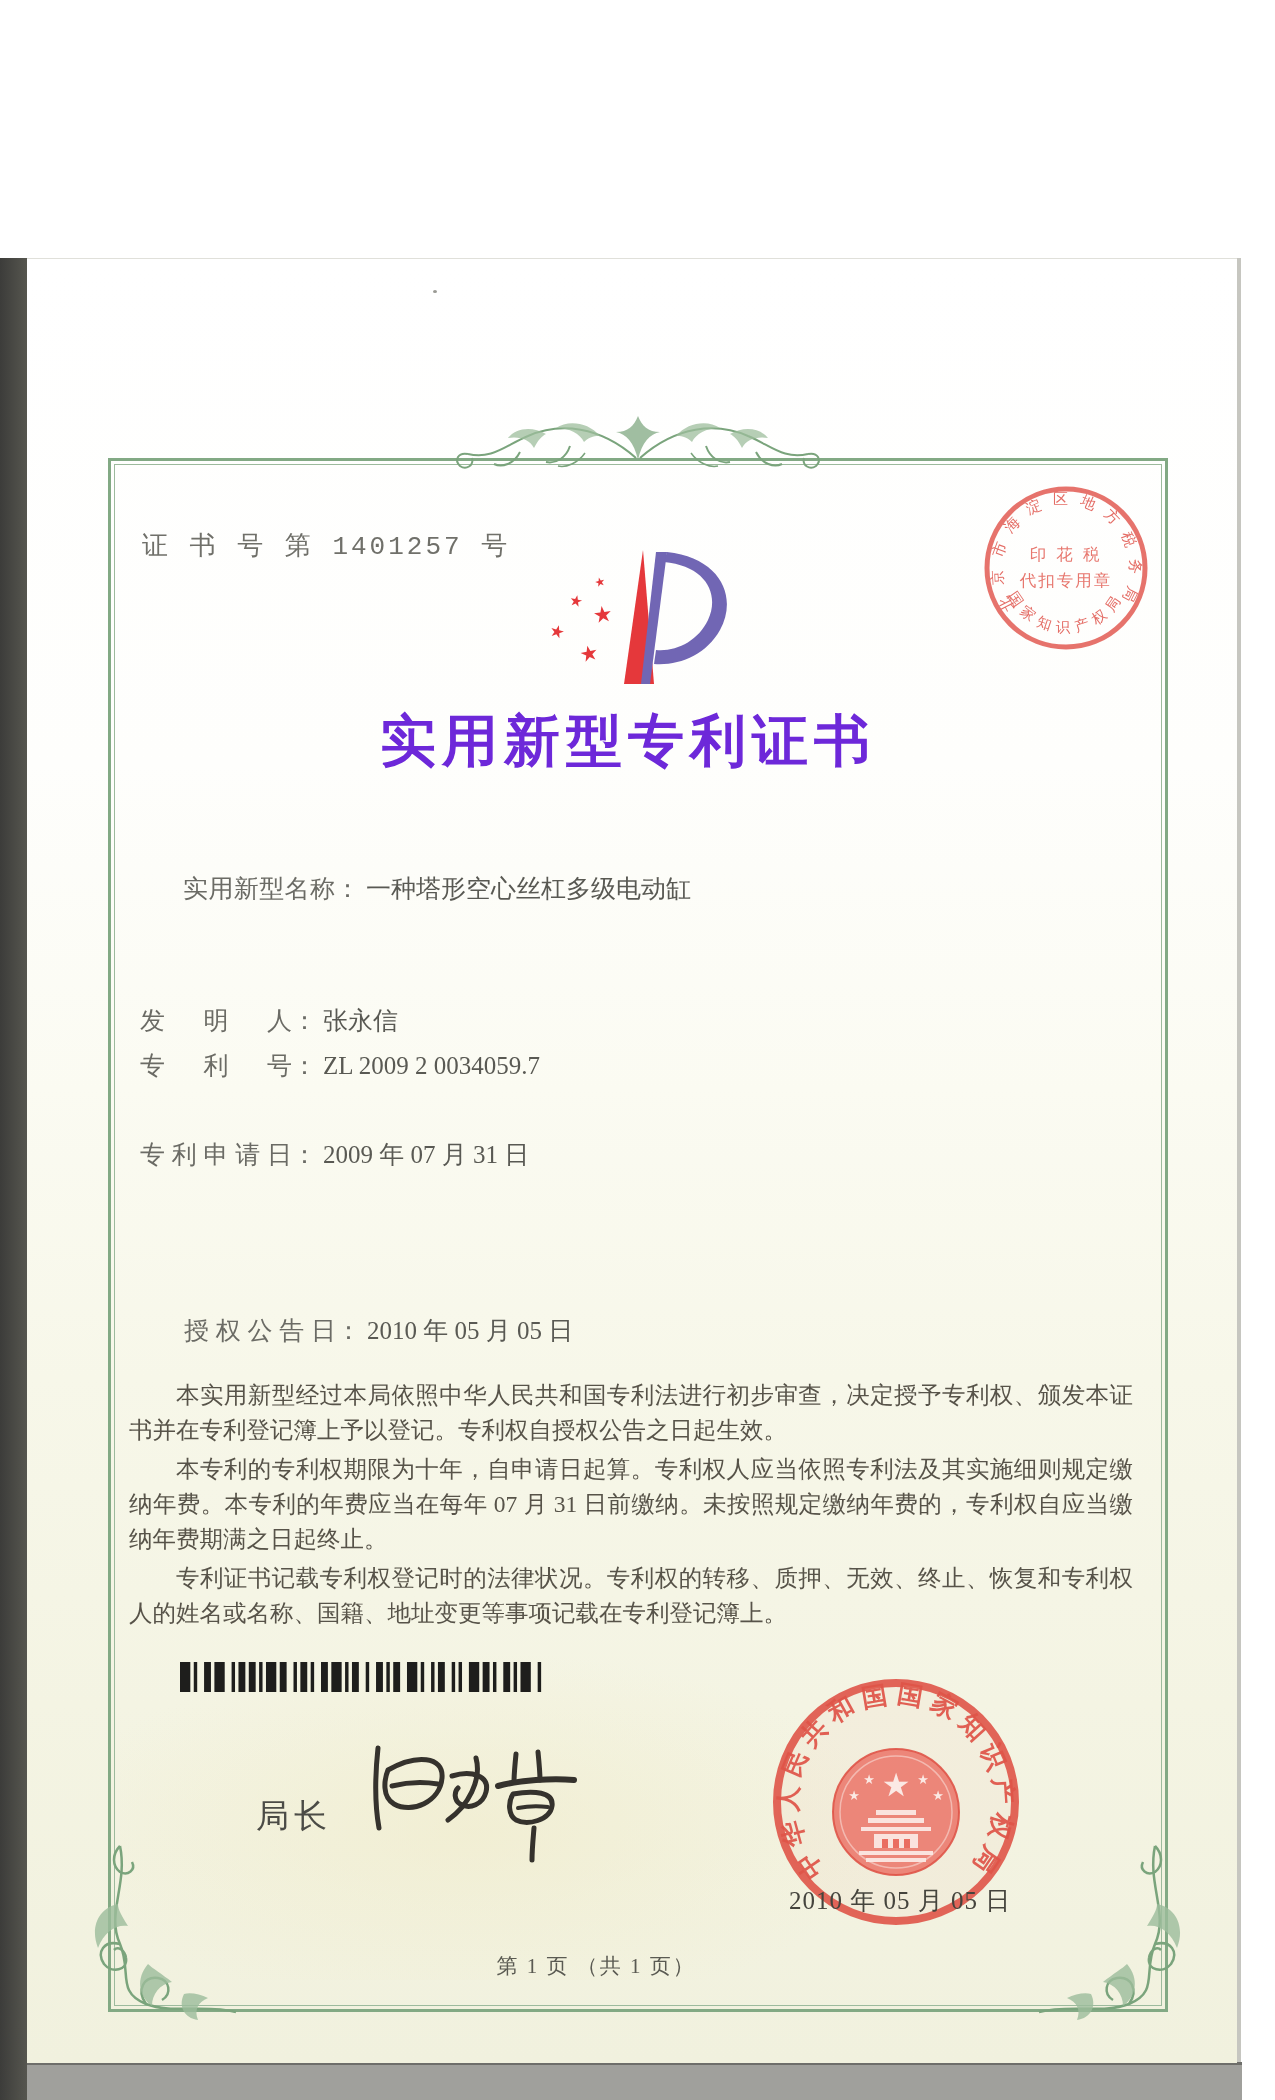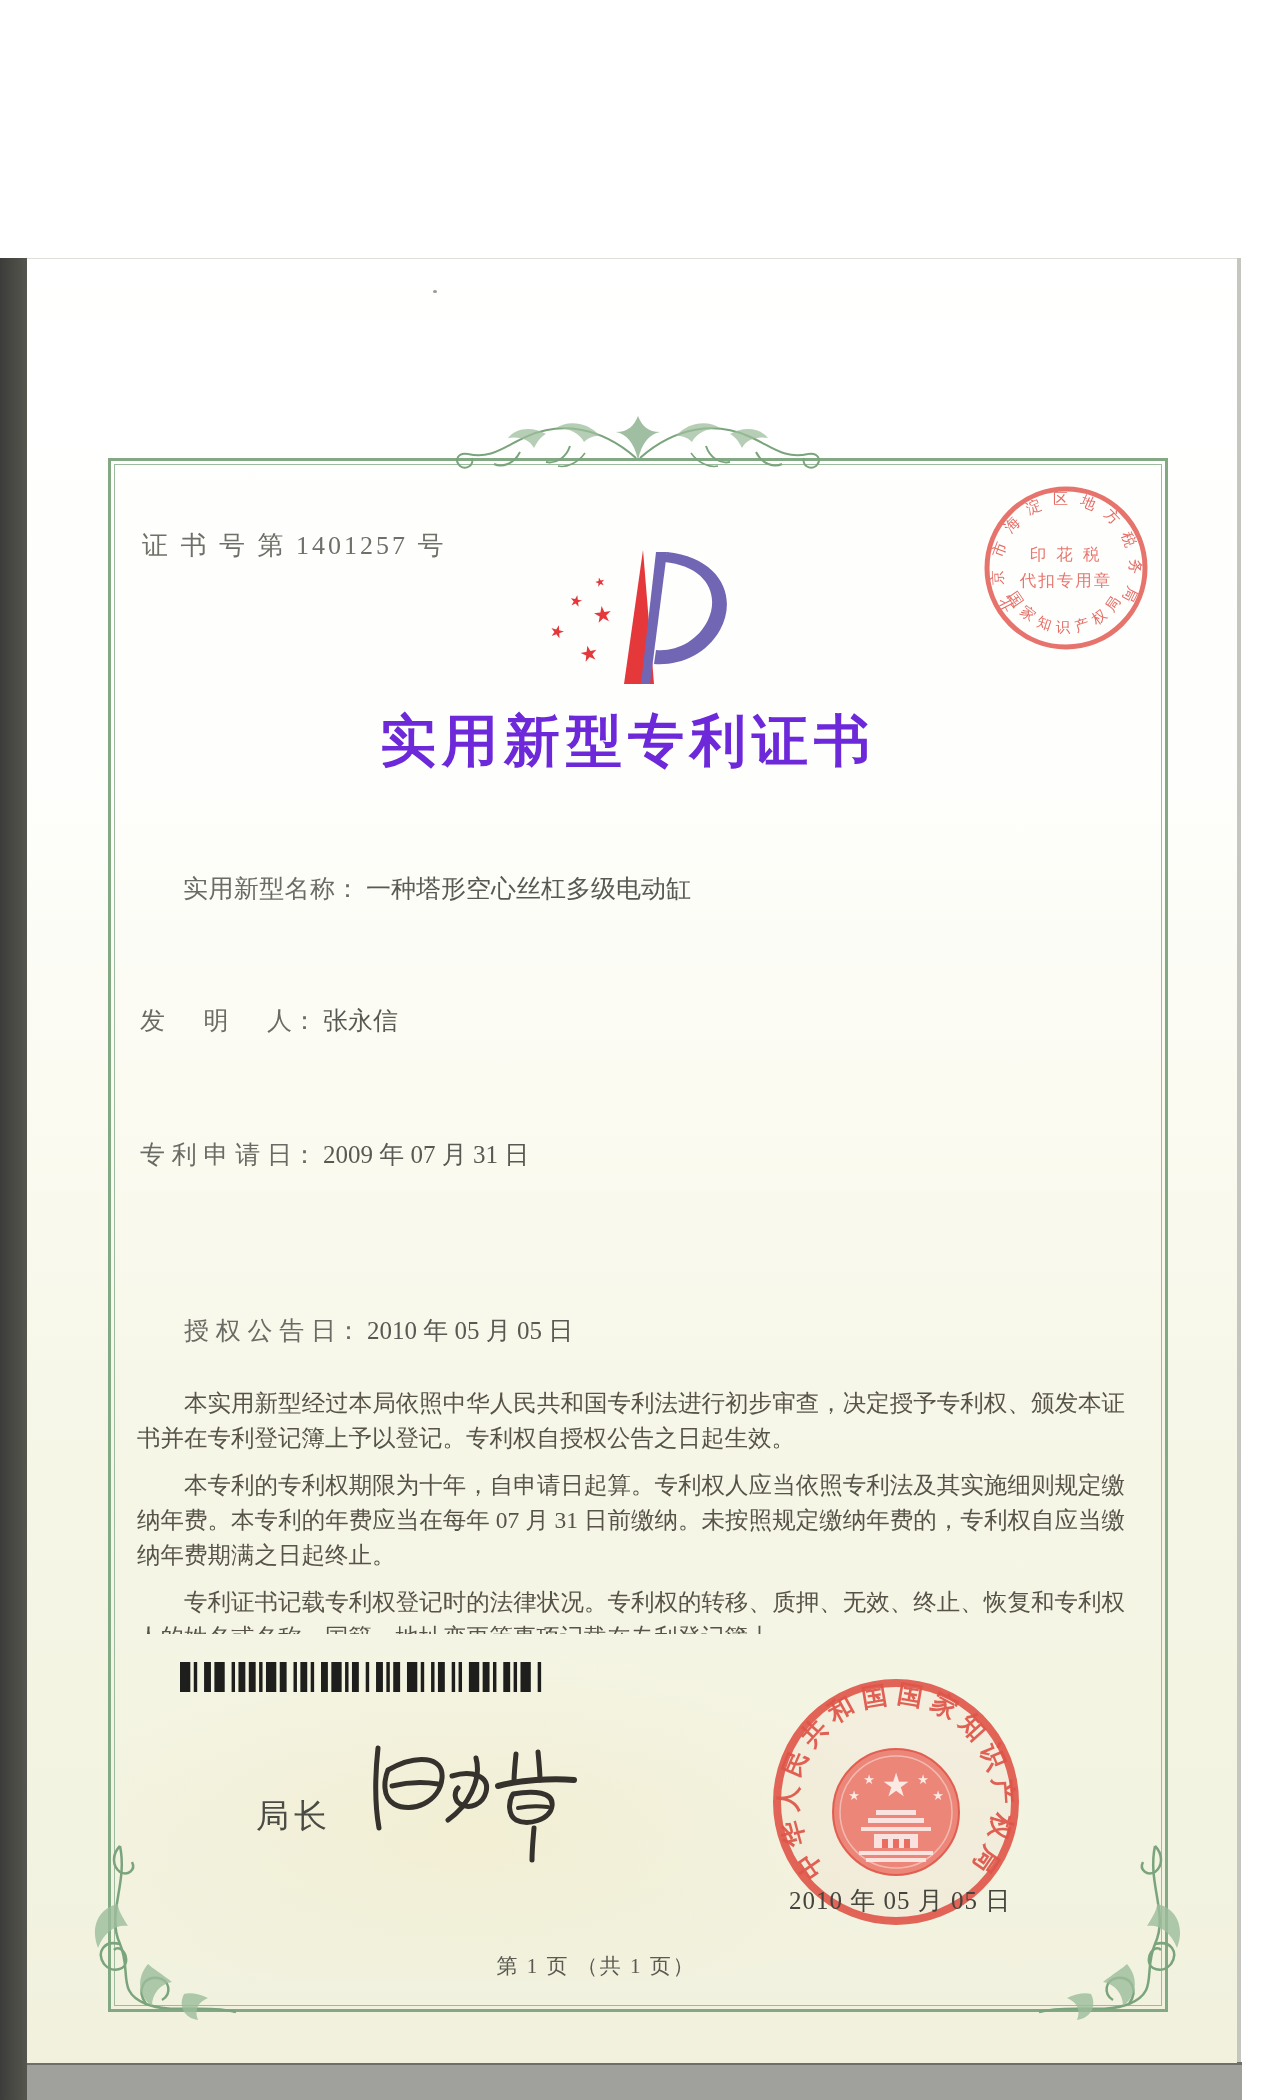--- a/index.html
+++ b/index.html
@@ -20,34 +20,34 @@
     border-top:1px solid #e0e0da;
     background:linear-gradient(180deg,#ffffff 0%,#fefefc 28%,#fbfbf2 46%,#f7f7e9 62%,#f4f4e3 80%,#f1f1de 100%);}
   .tint{position:absolute;left:120px;top:1650px;width:780px;height:330px;
     background:radial-gradient(ellipse at 45% 55%,rgba(240,234,198,0.50),rgba(240,234,198,0) 70%);}
   
   .frame{position:absolute;left:108px;top:458px;width:1054px;height:1548px;
     border:3px solid #82a984;}
   .frame-inner{position:absolute;left:3px;top:3px;right:3px;bottom:3px;border:1px solid #9cba9d;}
   .ornament{position:absolute;}
   
-  .cert-no{position:absolute;left:142px;top:528px;font-size:26px;color:#70706a;letter-spacing:3px;}
+  .cert-no{position:absolute;left:142px;top:528px;font-size:26px;color:#70706a;letter-spacing:3px;font-family:Liberation Mono, monospace;}
   .logo{position:absolute;left:536px;top:542px;width:200px;height:152px;}
   .title{position:absolute;left:368px;top:704px;width:520px;text-align:center;
     font-size:56px;font-weight:600;color:#6d28d9;letter-spacing:6px;white-space:nowrap;}
   .tax-stamp{position:absolute;left:982px;top:484px;width:168px;height:168px;}
   
   .field-row{position:absolute;left:140px;width:980px;font-size:25px;color:#64645e;white-space:nowrap;}
   .field-row .label{display:inline-block;width:152px;text-align:justify;text-align-last:justify;color:#6b6b65;}
   .field-row .colon{color:#6b6b65;}
   .field-row .value{margin-left:6px;color:#595953;}
   
   .body-text{position:absolute;left:125px;top:1374px;width:1012px;height:260px;overflow:hidden;
     font-size:23.5px;line-height:35px;color:#575349;text-align:justify;}
-  .body-text p{margin:12px;text-indent:2em;}
+  .body-text p{margin:4px;text-indent:2em;}
   
   .barcode{position:absolute;left:180px;top:1662px;width:368px;height:30px;}
   .barcode svg{display:block;width:100%;height:100%;}
   
   .director{position:absolute;left:256px;top:1794px;font-size:33px;letter-spacing:5px;color:#4b4b46;}
   .signature{position:absolute;left:348px;top:1736px;width:262px;height:138px;}
   .sr-only{position:absolute;width:1px;height:1px;overflow:hidden;clip:rect(0 0 0 0);white-space:nowrap;}
   
   .seal{position:absolute;left:768px;top:1674px;width:256px;height:256px;z-index:1;}
   .seal-date{position:absolute;left:782px;top:1884px;width:236px;z-index:2;text-align:center;
@@ -149,20 +149,23 @@
     </text>
     <text x="0" y="-8" font-size="16.5" letter-spacing="3" fill="rgba(230,112,102,0.95)" text-anchor="middle">印 花 税</text>
     <text x="0" y="18" font-size="16.5" letter-spacing="2" fill="rgba(230,112,102,0.95)" text-anchor="middle">代扣专用章</text>
   </svg>
 
   <div class="field-row" style="top:872px;margin-left:43px;">
     <span class="label">实用新型名称</span><span class="colon">：</span><span class="value">一种塔形空心丝杠多级电动缸</span>
   </div>
   <div class="field-row" style="top:960px;margin-top:44px;">
     <span class="label">发明人</span><span class="colon">：</span><span class="value">张永信</span>
+  </div>
+  <div class="field-row" style="top:1049px;">
+    <span class="label">专利号</span><span class="colon">：</span><span class="value">ZL 2009 2 0034059.7</span>
   </div>
   <div class="field-row" style="top:1138px;">
     <span class="label">专利申请日</span><span class="colon">：</span><span class="value">2009 年 07 月 31 日</span>
   </div>
   <div class="field-row" style="top:1314px;margin-left:44px;">
     <span class="label">授权公告日</span><span class="colon">：</span><span class="value">2010 年 05 月 05 日</span>
   </div>
 
   <div class="body-text">
     <p>本实用新型经过本局依照中华人民共和国专利法进行初步审查，决定授予专利权、颁发本证书并在专利登记簿上予以登记。专利权自授权公告之日起生效。</p>

